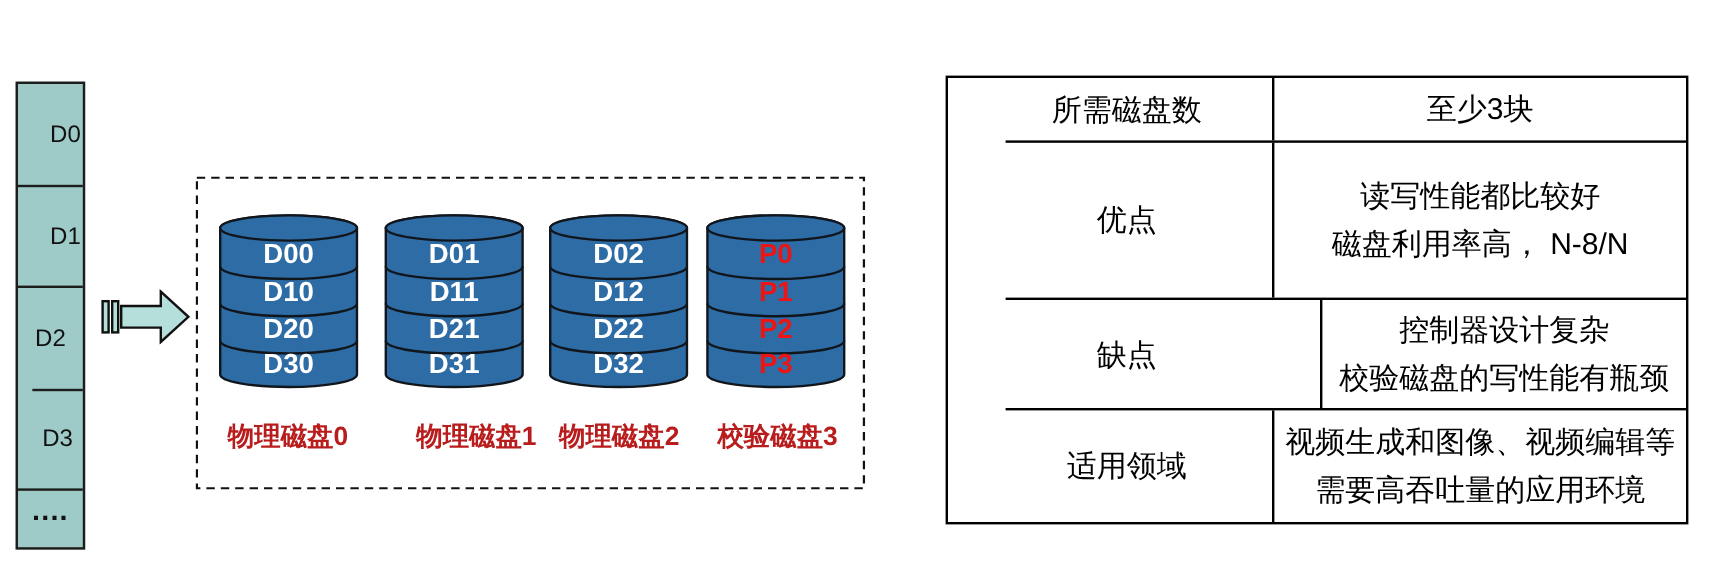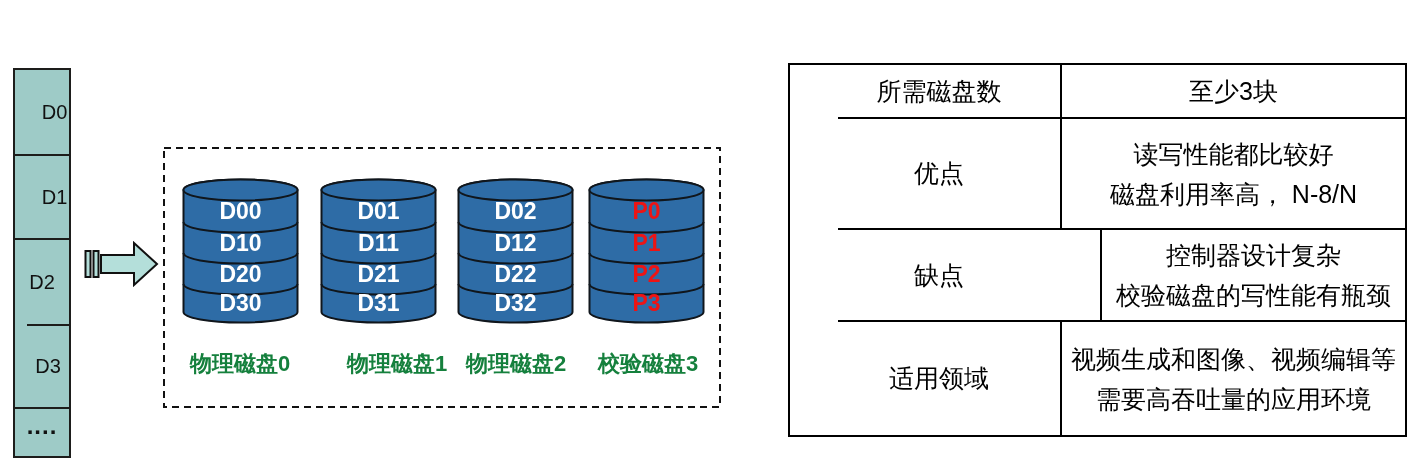--- a/index.html
+++ b/index.html
@@ -32,32 +32,32 @@
   .stripe-box { position:absolute; left:163px; top:147px; }
 
   
   .disk { position:absolute; top:178px; }
   .disk.d0 { left:182px; } .disk.d1 { left:320px; }
   .disk.d2 { left:457px; } .disk.d3 { left:588px; }
   .disk text { font-family:"Liberation Sans","DejaVu Sans",sans-serif; font-size:23px; font-weight:600; }
 
   .disk-caption {
     position:absolute; top:349px; transform:translateX(-50%);
-    font-size:22px; font-weight:600; color:#15803d; white-space:nowrap;
+    font-size:22px; font-weight:600; color:#b91c1c; white-space:nowrap;
   }
   .cap0 { left:240px; } .cap1 { left:397px; } .cap2 { left:516px; } .cap3 { left:648px; }
 
   
   .info-table {
     position:absolute; left:788px; top:63px; width:619px; height:374px;
     border:2px solid #000; display:flex; flex-direction:column; background:#fff;padding-left:48px;
   }
   .t-row { display:grid; grid-template-columns:202px 1fr; }
   .t-row + .t-row { border-top:2px solid #000; }
-  .t-row.r1 { height:52px; } .t-row.r2 { height:111px; }
+  .t-row.r1 { height:52px; } .t-row.r2 { height:131px; }
   .t-row.r3 { height:92px;gap:40px; } .t-row.r4 { flex:1; }
   .t-head {
     display:flex; align-items:center; justify-content:center;
     font-size:25px; font-weight:500; color:#000;
   }
   .t-val {
     border-left:2px solid #000;
     display:flex; flex-direction:column; align-items:center; justify-content:center;
     font-size:25px; font-weight:500; color:#000; line-height:40px; text-align:center;margin-left:20px;
   }

